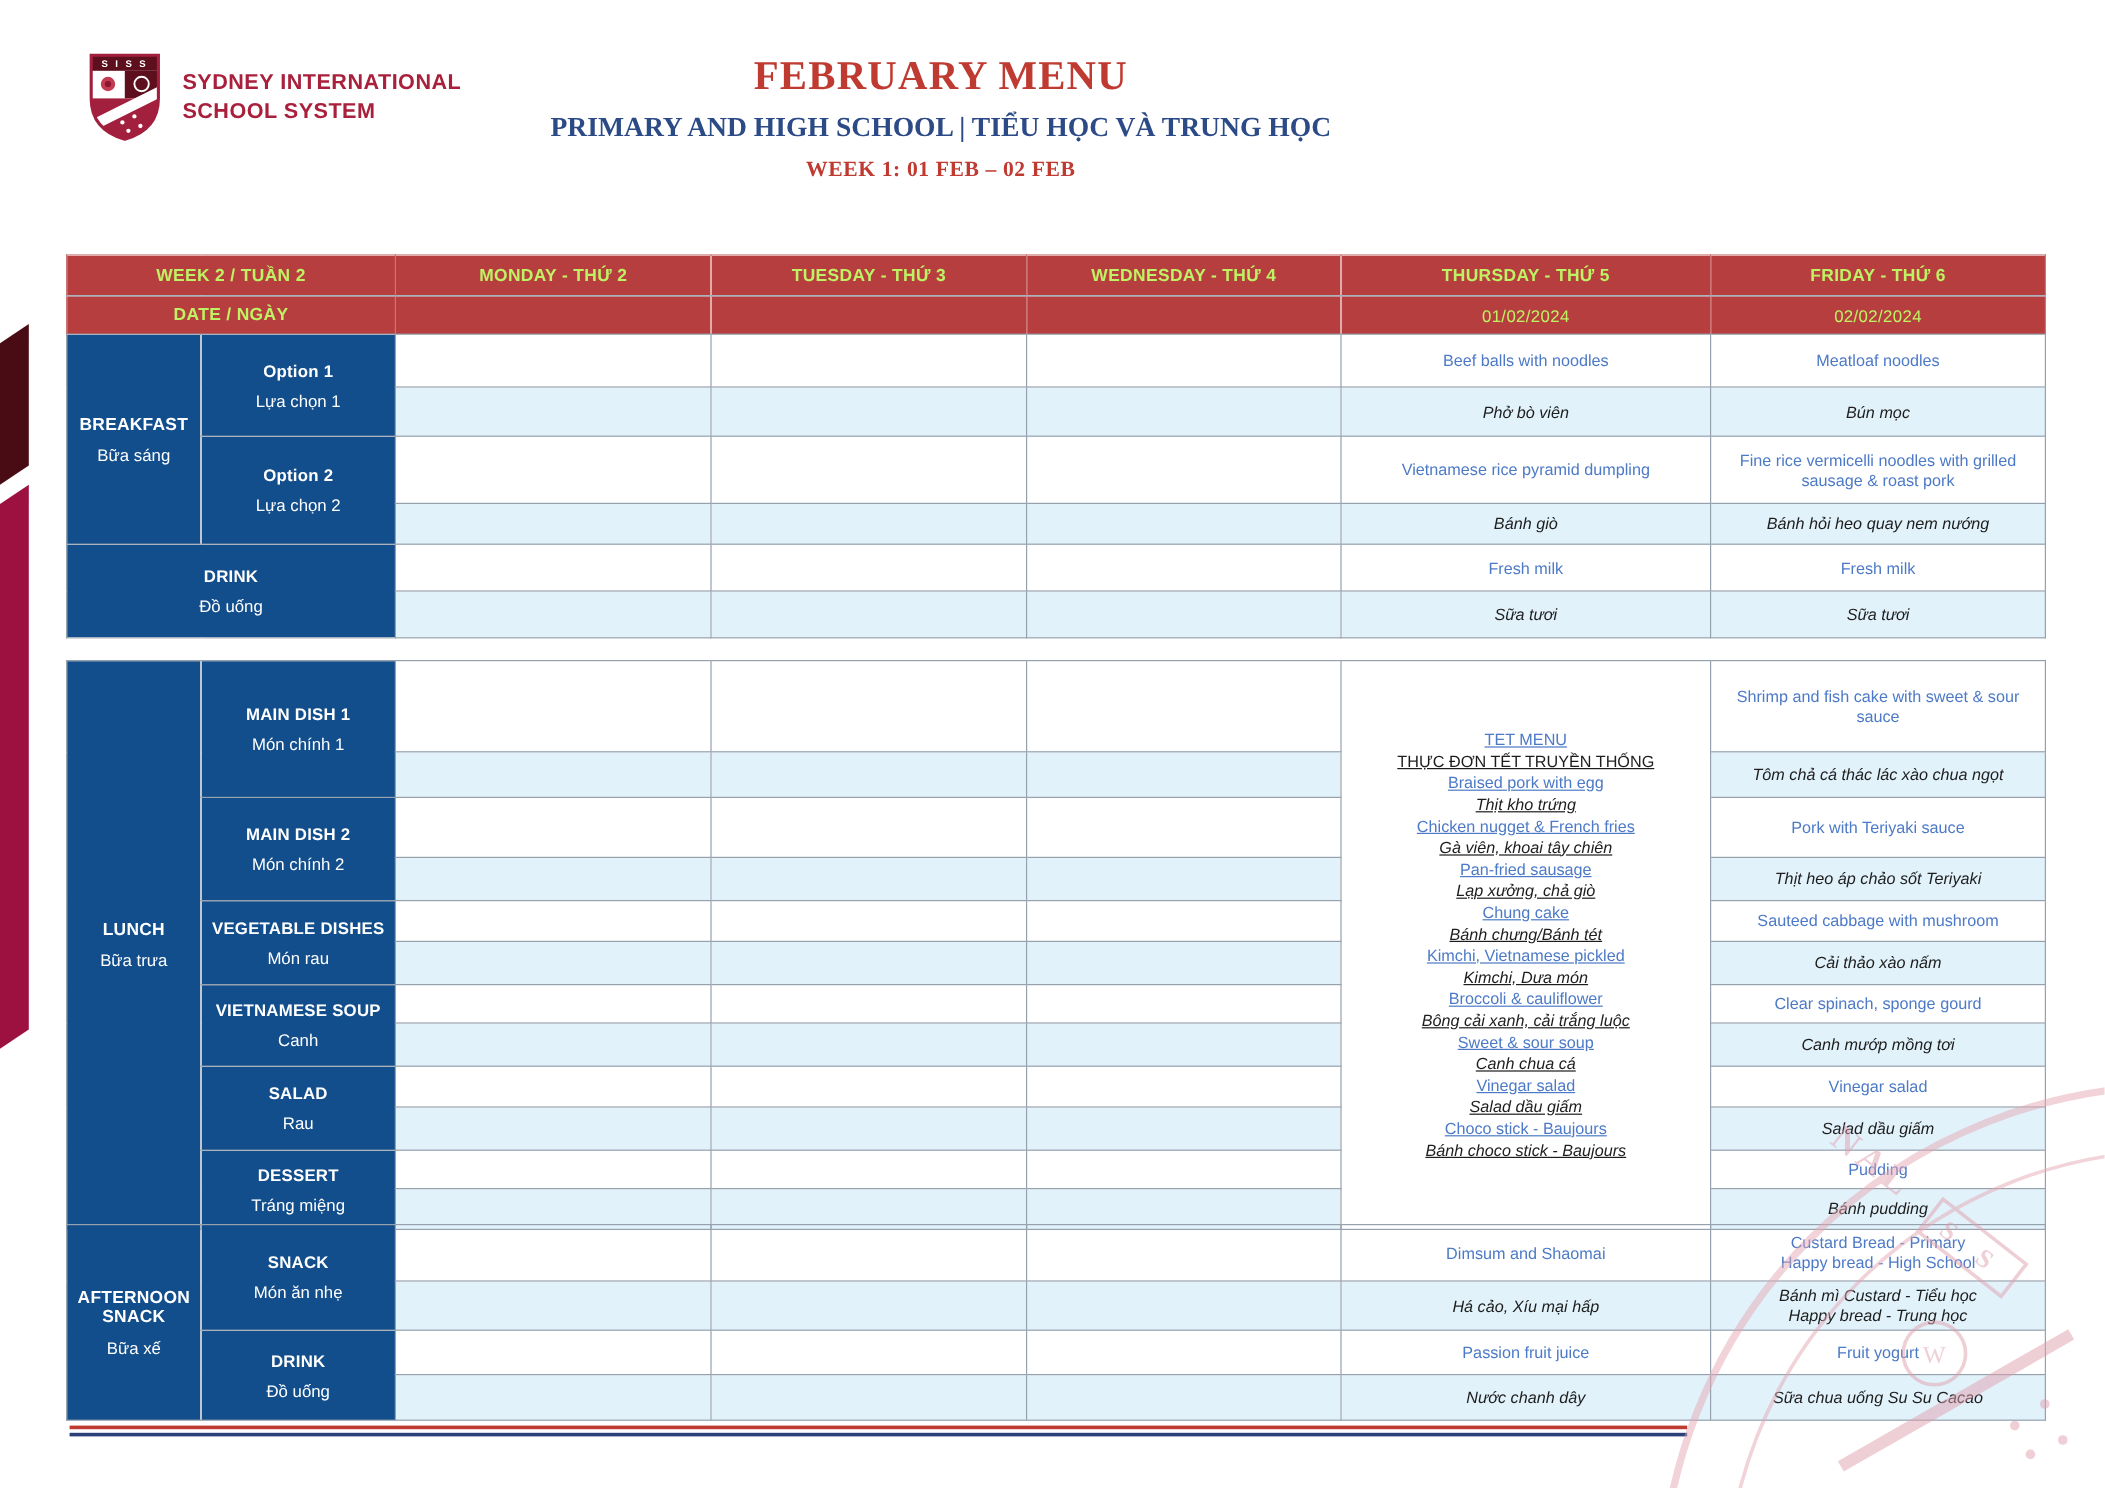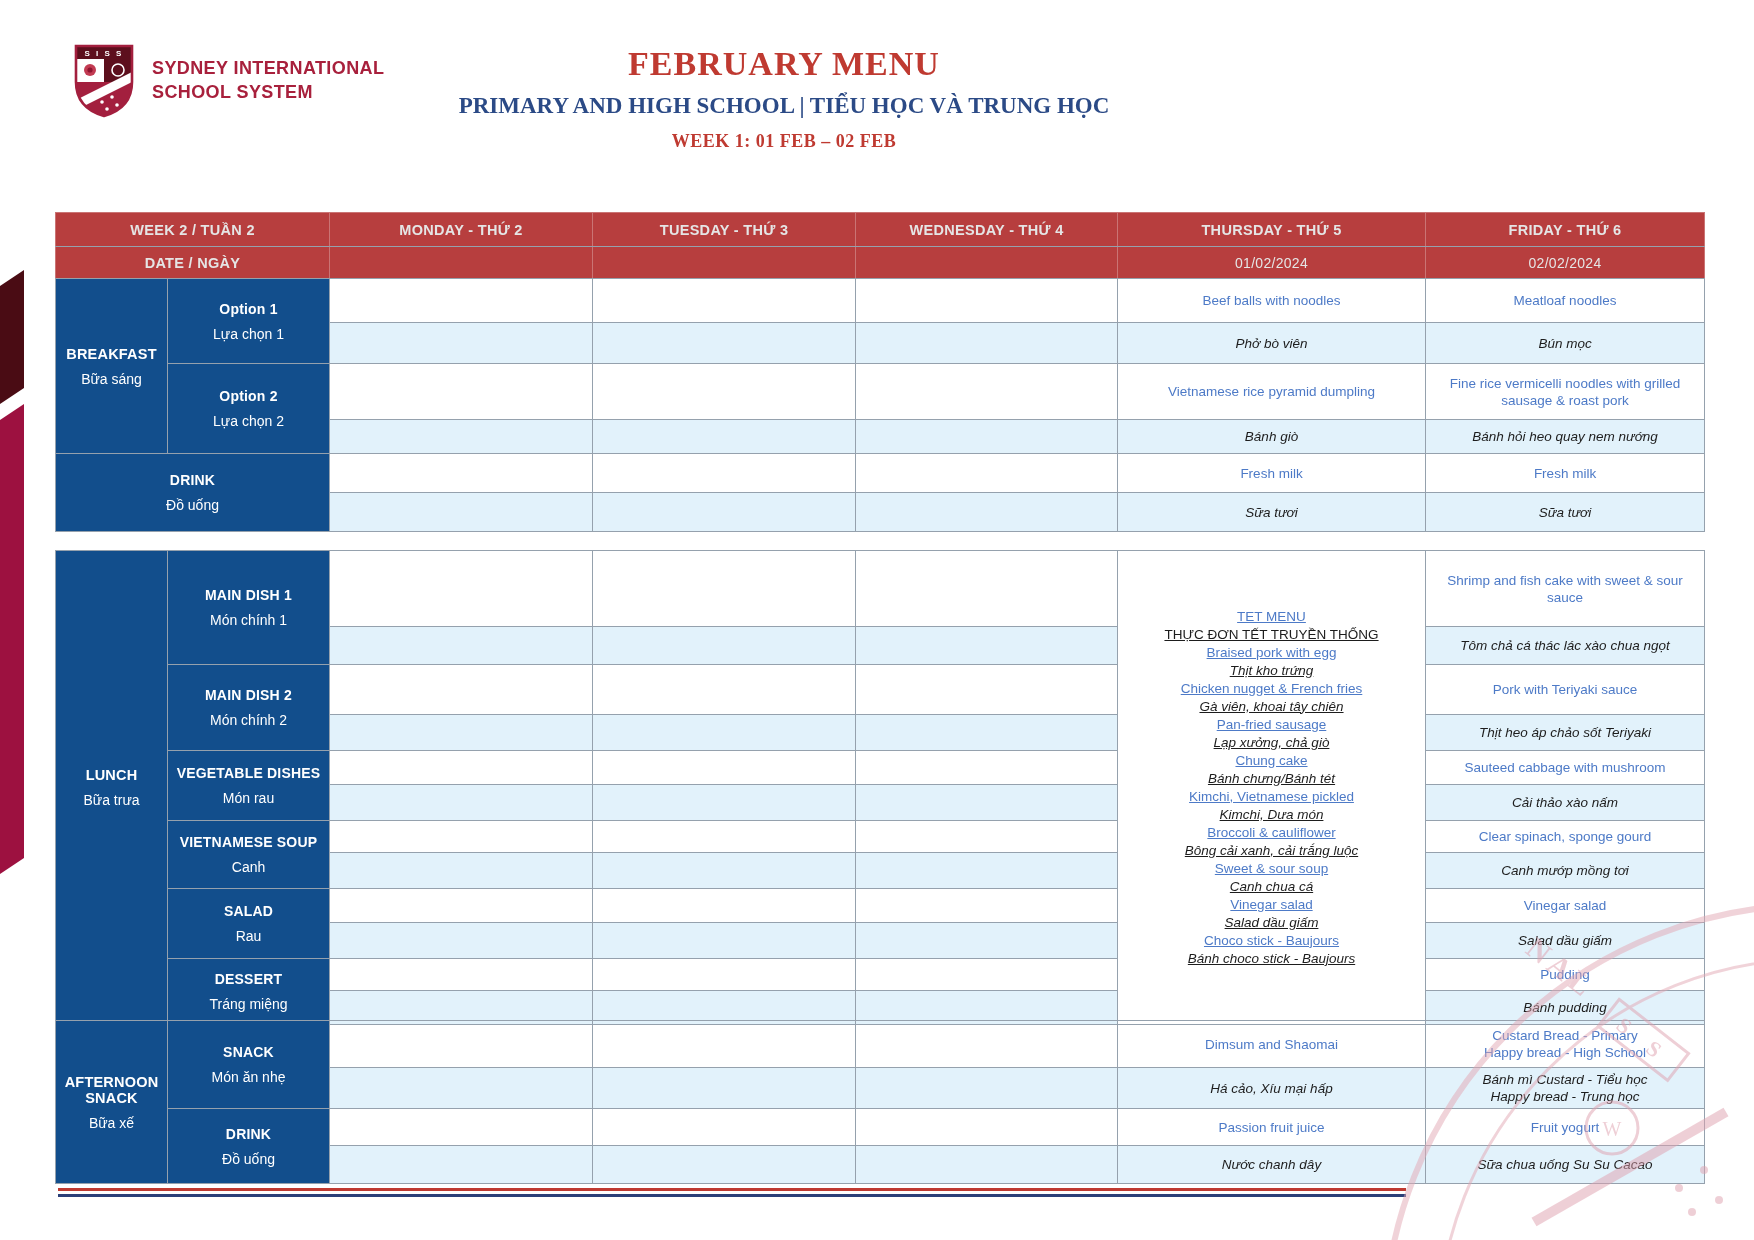--- a/index.html
+++ b/index.html
@@ -16,21 +16,21 @@
           font-family:"Liberation Serif",serif;}
   .t-month{font-size:34px;font-weight:600;color:#bf3a31;letter-spacing:1px;line-height:40px;}
   .t-school{font-size:23px;font-weight:bold;color:#2b4a86;margin-top:8px;line-height:28px;}
   .t-board{font-size:19px;font-style:italic;color:#151515;margin-top:5px;line-height:26px;}
   .t-week{font-size:18px;font-weight:600;color:#bf3a31;margin-top:11px;letter-spacing:0.5px;}
   
   table.menu{border-collapse:collapse;table-layout:fixed;width:1649px;position:absolute;left:55px;}
   .tb-breakfast{top:212px;} .tb-lunch{top:550px;} .tb-snack{top:1020px;}
   table.menu td,table.menu th{border:1px solid #95a1ad;padding:2px 8px;text-align:center;
       vertical-align:middle;overflow:hidden;}
-  tr.hdr th,tr.hdr td{background:#b73e3e;color:#e5e5e5;font-weight:bold;font-size:14.5px;
+  tr.hdr th,tr.hdr td{background:#b73e3e;color:#bef264;font-weight:bold;font-size:14.5px;
       letter-spacing:0.3px;border:1px solid #ca7474;border-bottom:1px solid #95a1ad;}
   tr.hdr td.datecell{font-weight:normal;font-size:14px;margin-top:20px;}
   td.lbl{background:#124e8c;color:#fff;}
   .l1{font-size:14px;font-weight:bold;letter-spacing:0.2px;}
   .l2{font-size:14px;margin-top:9px;}
   .secA .l1{font-size:14.5px;}
   td.cell{font-size:13.5px;white-space:pre-line;line-height:17px;}
   td.cell.en{color:#4d7ac7;}
   td.cell.vn{font-style:italic;color:#1d1d1d;margin-top:39px;}
   tr.stripe td.cell{background:#e2f2fb;}

